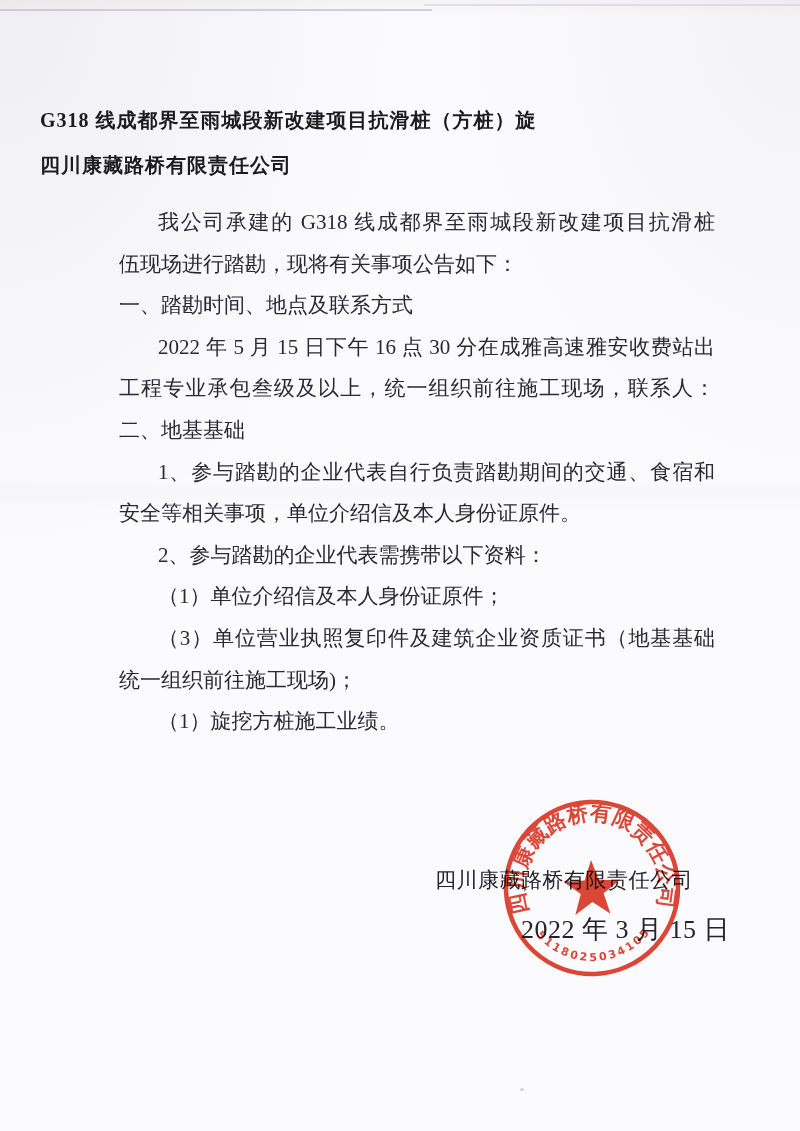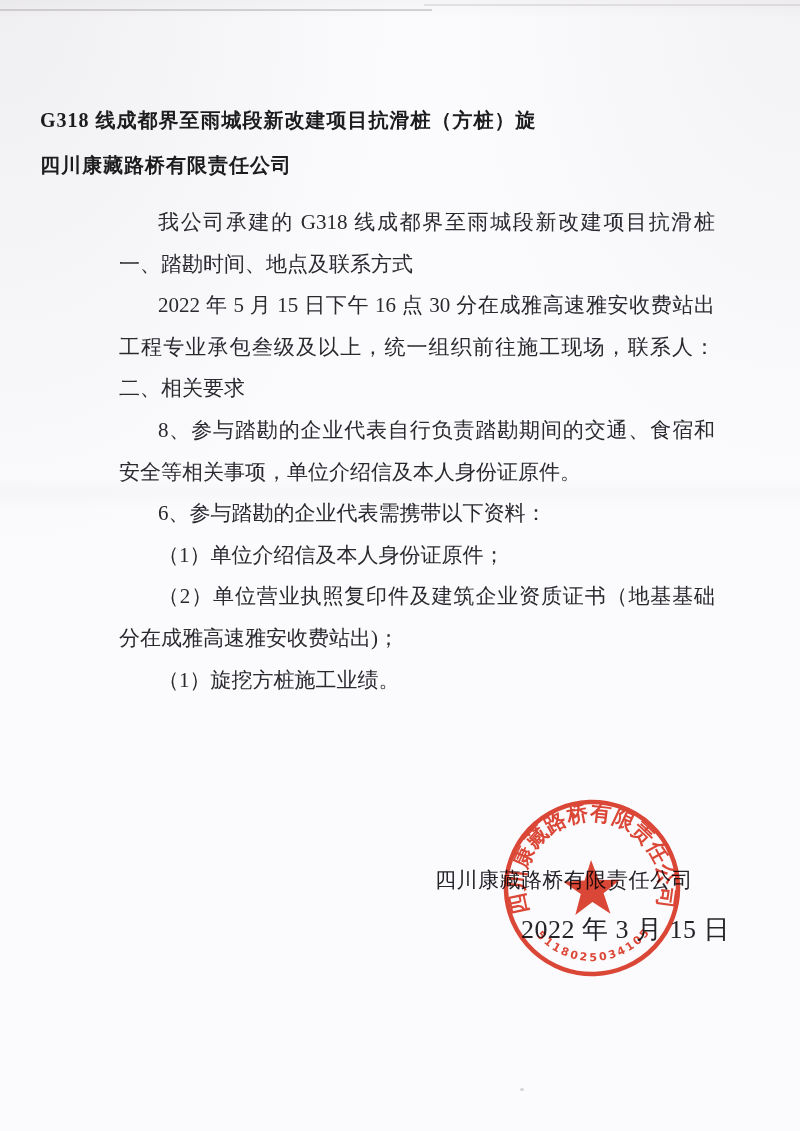--- a/index.html
+++ b/index.html
@@ -93,30 +93,31 @@
   <div class="scan-line-b"></div>
   <div class="speck"></div>
 
   <h1 class="doc-title">
     <span class="t-line">G318 线成都界至雨城段新改建项目抗滑桩（方桩）旋</span>
     <span class="t-line">四川康藏路桥有限责任公司</span>
   </h1>
 
   <div class="doc-body">
     <div class="line indent fill">我公司承建的 G318 线成都界至雨城段新改建项目抗滑桩</div>
+    <div class="line">伍现场进行踏勘，现将有关事项公告如下：</div>
     <div class="line">一、踏勘时间、地点及联系方式</div>
     <div class="line indent fill">2022 年 5 月 15 日下午 16 点 30 分在成雅高速雅安收费站出</div>
     <div class="line fill">工程专业承包叁级及以上，统一组织前往施工现场，联系人：</div>
-    <div class="line">二、相关要求</div>
-    <div class="line indent fill">8、参与踏勘的企业代表自行负责踏勘期间的交通、食宿和</div>
+    <div class="line">二、地基基础</div>
+    <div class="line indent fill">1、参与踏勘的企业代表自行负责踏勘期间的交通、食宿和</div>
     <div class="line">安全等相关事项，单位介绍信及本人身份证原件。</div>
-    <div class="line indent">6、参与踏勘的企业代表需携带以下资料：</div>
+    <div class="line indent">2、参与踏勘的企业代表需携带以下资料：</div>
     <div class="line indent">（1）单位介绍信及本人身份证原件；</div>
-    <div class="line indent fill">（2）单位营业执照复印件及建筑企业资质证书（地基基础</div>
-    <div class="line">分在成雅高速雅安收费站出)；</div>
+    <div class="line indent fill">（3）单位营业执照复印件及建筑企业资质证书（地基基础</div>
+    <div class="line">统一组织前往施工现场)；</div>
     <div class="line indent">（1）旋挖方桩施工业绩。</div>
   </div>
 
   <div class="sig-company">四川康藏路桥有限责任公司</div>
   <div class="sig-date">2022 年 3 月 15 日</div>
 
   <div class="seal-wrap">
     <svg viewBox="0 0 184 184" xmlns="http://www.w3.org/2000/svg">
       <defs>
         <path id="arcTop" d="M 28.1 115.3 A 68 68 0 1 1 155.9 115.3" fill="none"></path>

